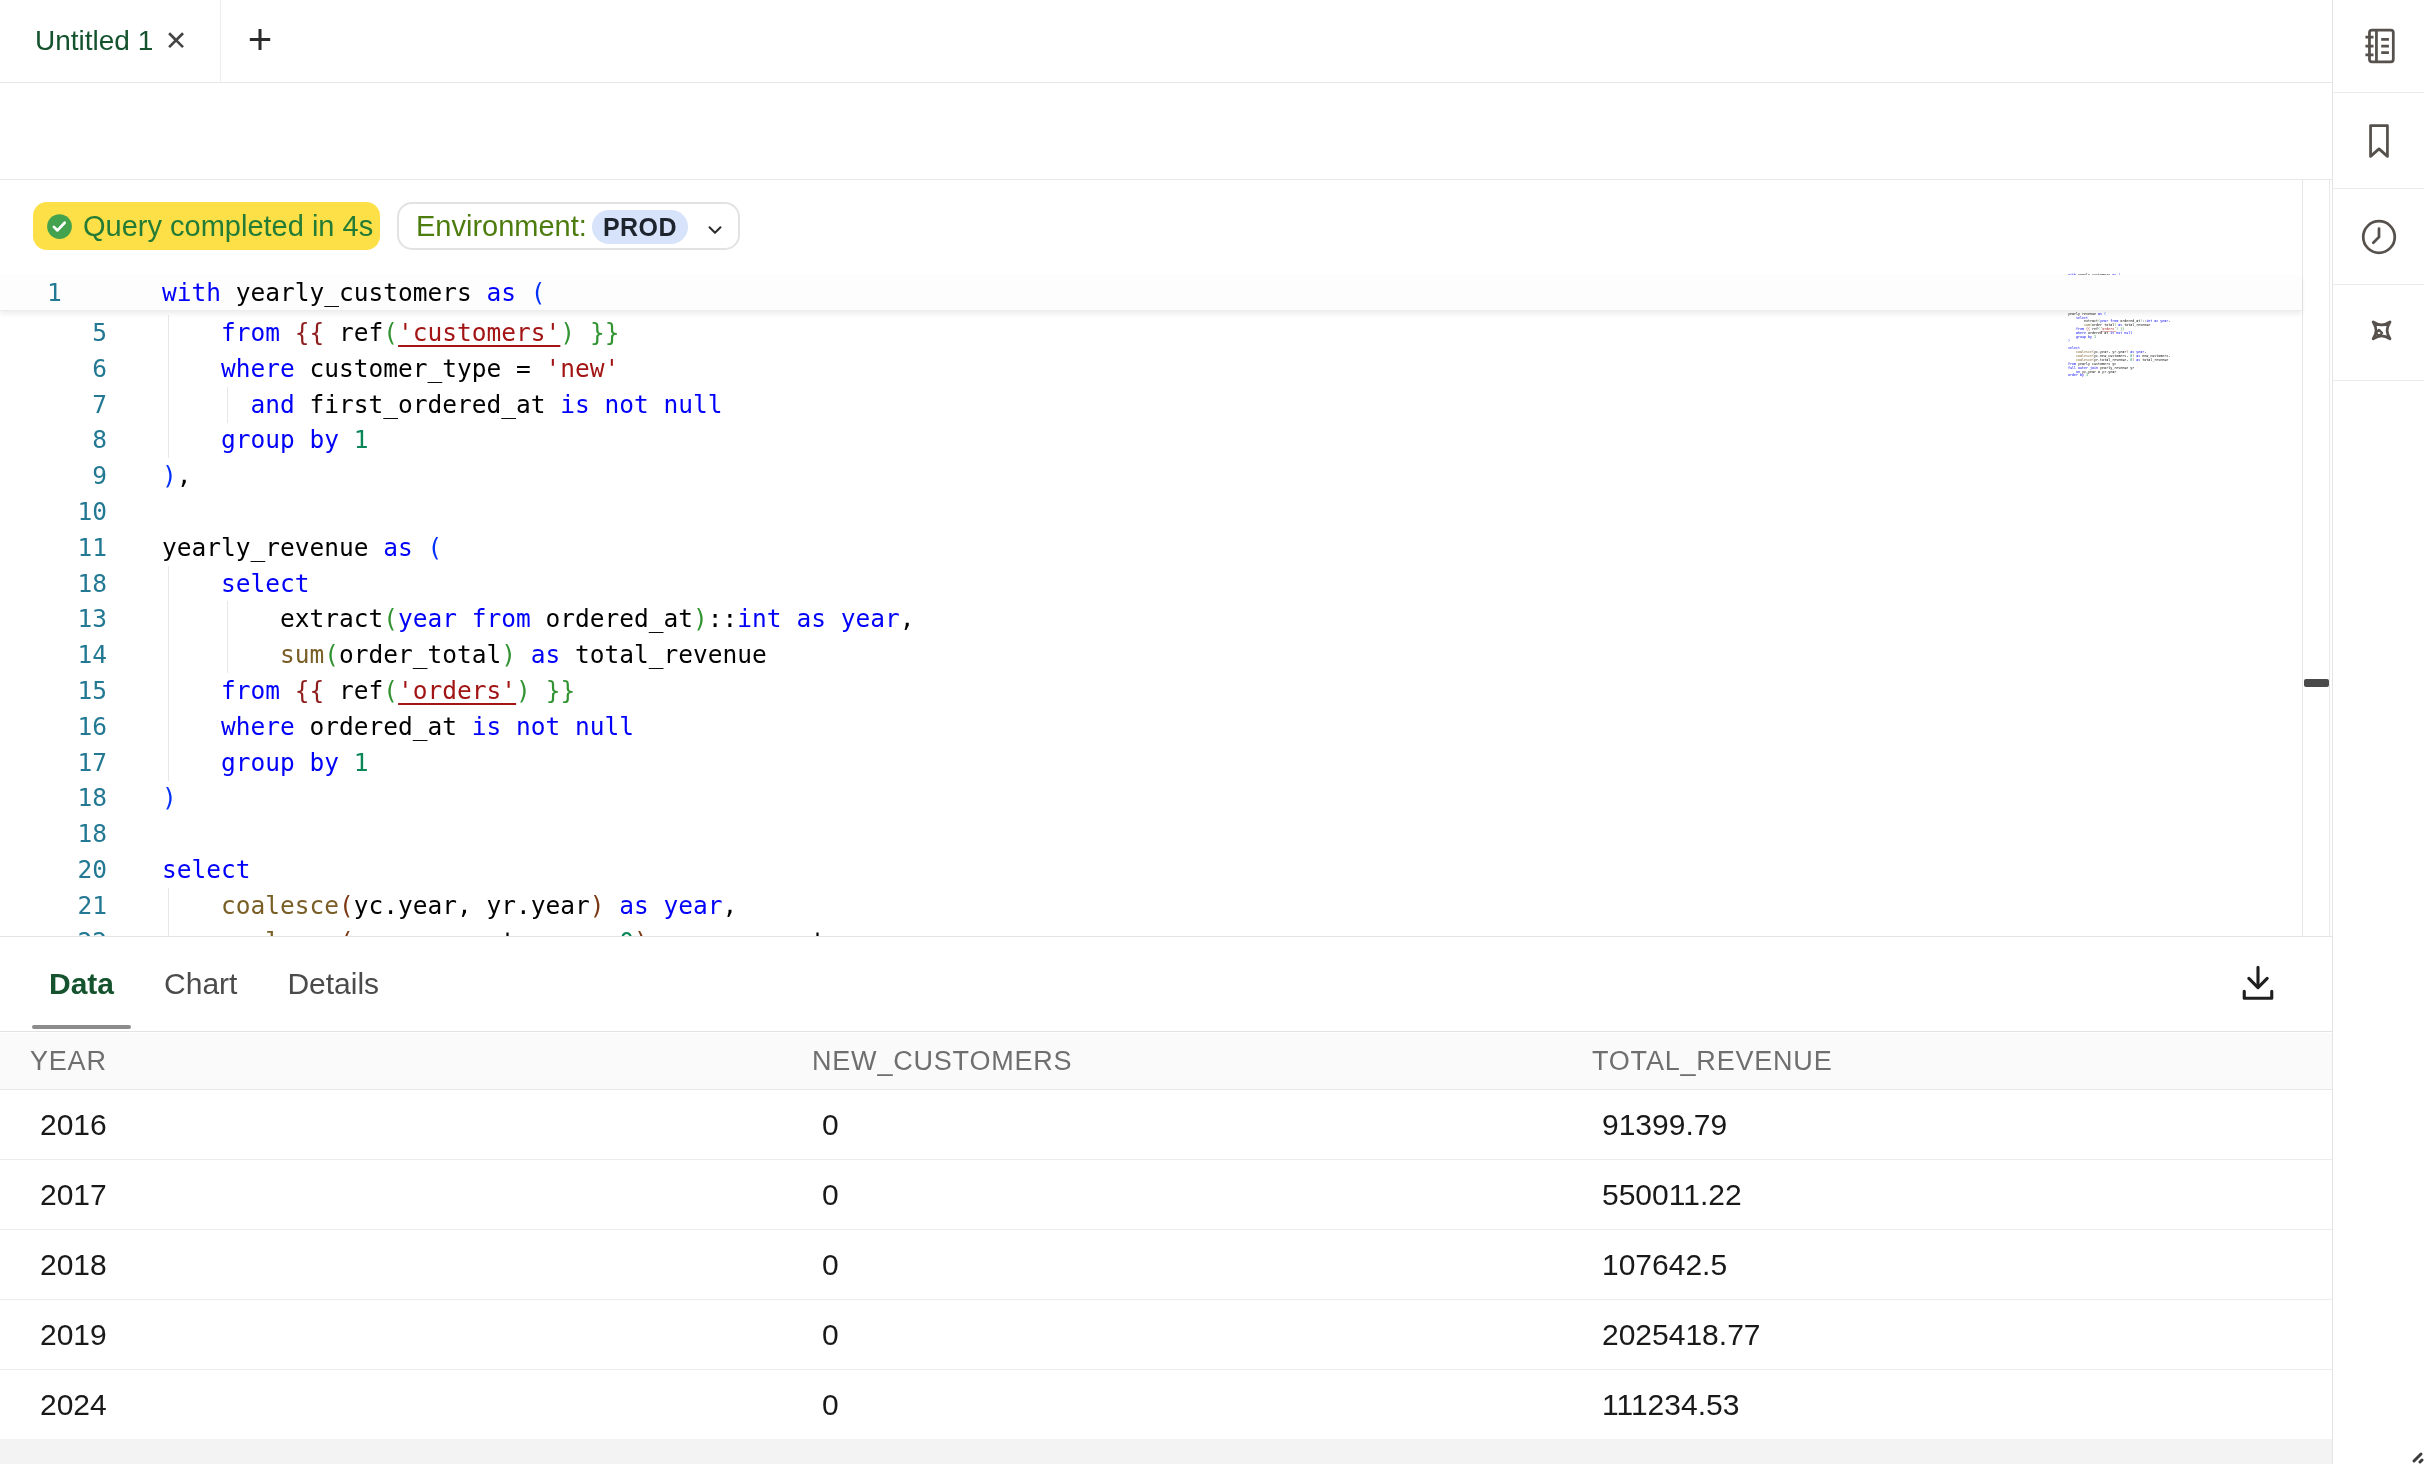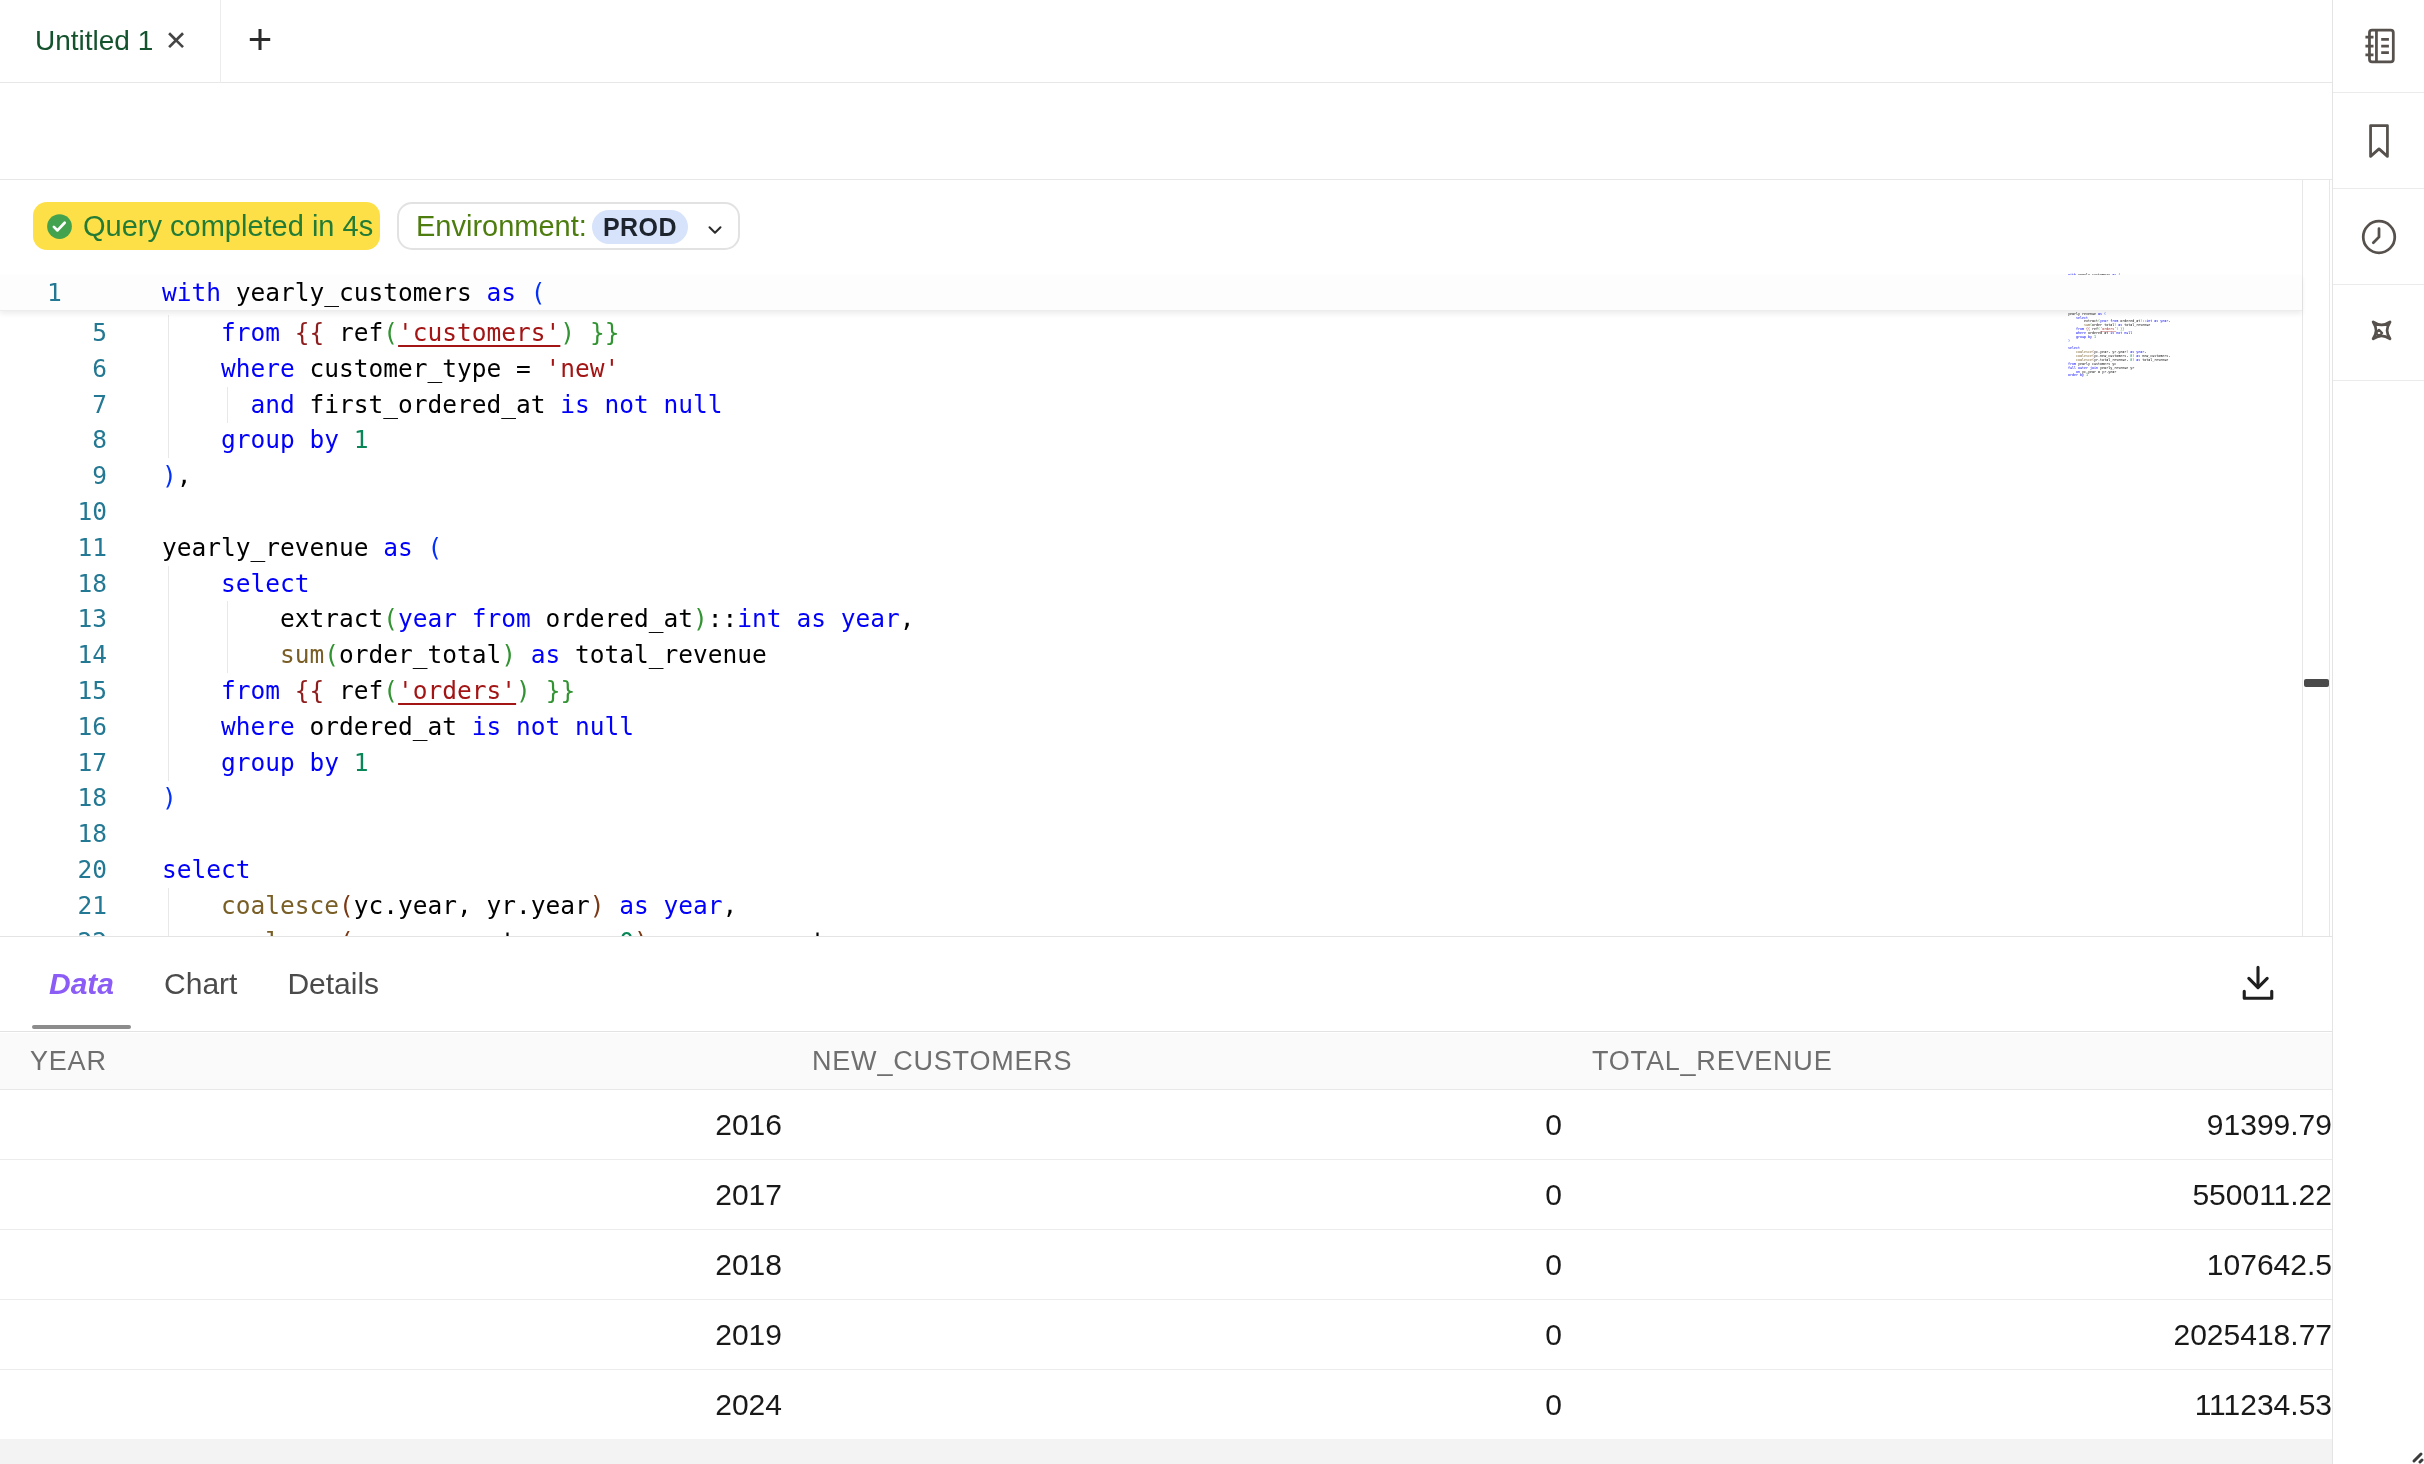--- a/index.html
+++ b/index.html
@@ -83,33 +83,33 @@
   #panel-resize-handle { position:absolute; left:1px; top:499px; width:25px; height:8px;
           background:#4a4a4a; border-radius:2px; cursor:ew-resize; }
 
   
   #results { position:absolute; left:0; top:936px; width:2332px; height:528px;
           background:#fff; border-top:1px solid #e4e4e4; }
   #result-tabs { position:absolute; left:0; top:0; right:0; height:95px; border-bottom:1px solid #e3e3e3;
           display:flex; align-items:center; padding-left:32px; gap:16px; background:#fff; }
   .rtab { position:relative; height:100%; display:flex; align-items:center; padding:0 17px;
           font-size:30px; color:#4b4b4b; cursor:pointer; }
-  .rtab.active { color:#8b5cf6; font-weight:700;font-style:italic; }
+  .rtab.active { color:#14532d; font-weight:700; }
   .rtab.active::after { content:""; position:absolute; left:0; right:0; bottom:2px; height:4px;
           background:#8c8c8c; border-radius:2px; }
   #download-button { position:absolute; right:52px; top:24px; width:44px; height:44px; cursor:pointer; }
 
   #table-header { position:absolute; left:0; top:96px; right:0; height:57px; background:#FAFAFA;
           border-bottom:1px solid #e8e8e8; display:grid; grid-template-columns:782px 780px auto;
           align-items:center; }
   .hcell { padding-left:30px; font-size:27px; letter-spacing:.8px; color:#6f6f6f; font-weight:500; }
   #table-body { position:absolute; left:0; top:153px; right:0; }
   .trow { height:70px; border-bottom:1px solid #ececec; display:grid;
           grid-template-columns:782px 780px auto; align-items:center; background:#fff; }
-  .tcell { padding-left:40px; font-size:30px; color:#191919;text-align:right; }
+  .tcell { padding-left:40px; font-size:30px; color:#191919; }
   #table-footer { position:absolute; left:0; bottom:0; right:0; height:25px; background:#f3f3f3; }
 
   
   #sidebar { position:absolute; left:2332px; top:0; width:92px; height:1464px;
           background:#fff; border-left:1px solid #e4e4e4; }
   .side-cell { height:96px; border-bottom:1px solid #ebebeb; display:flex;
           align-items:center; justify-content:center; cursor:pointer; }
   .side-cell:first-child { height:93px; }
 
   #resize-grip { position:absolute; left:2404px; top:1444px; width:20px; height:20px; }

